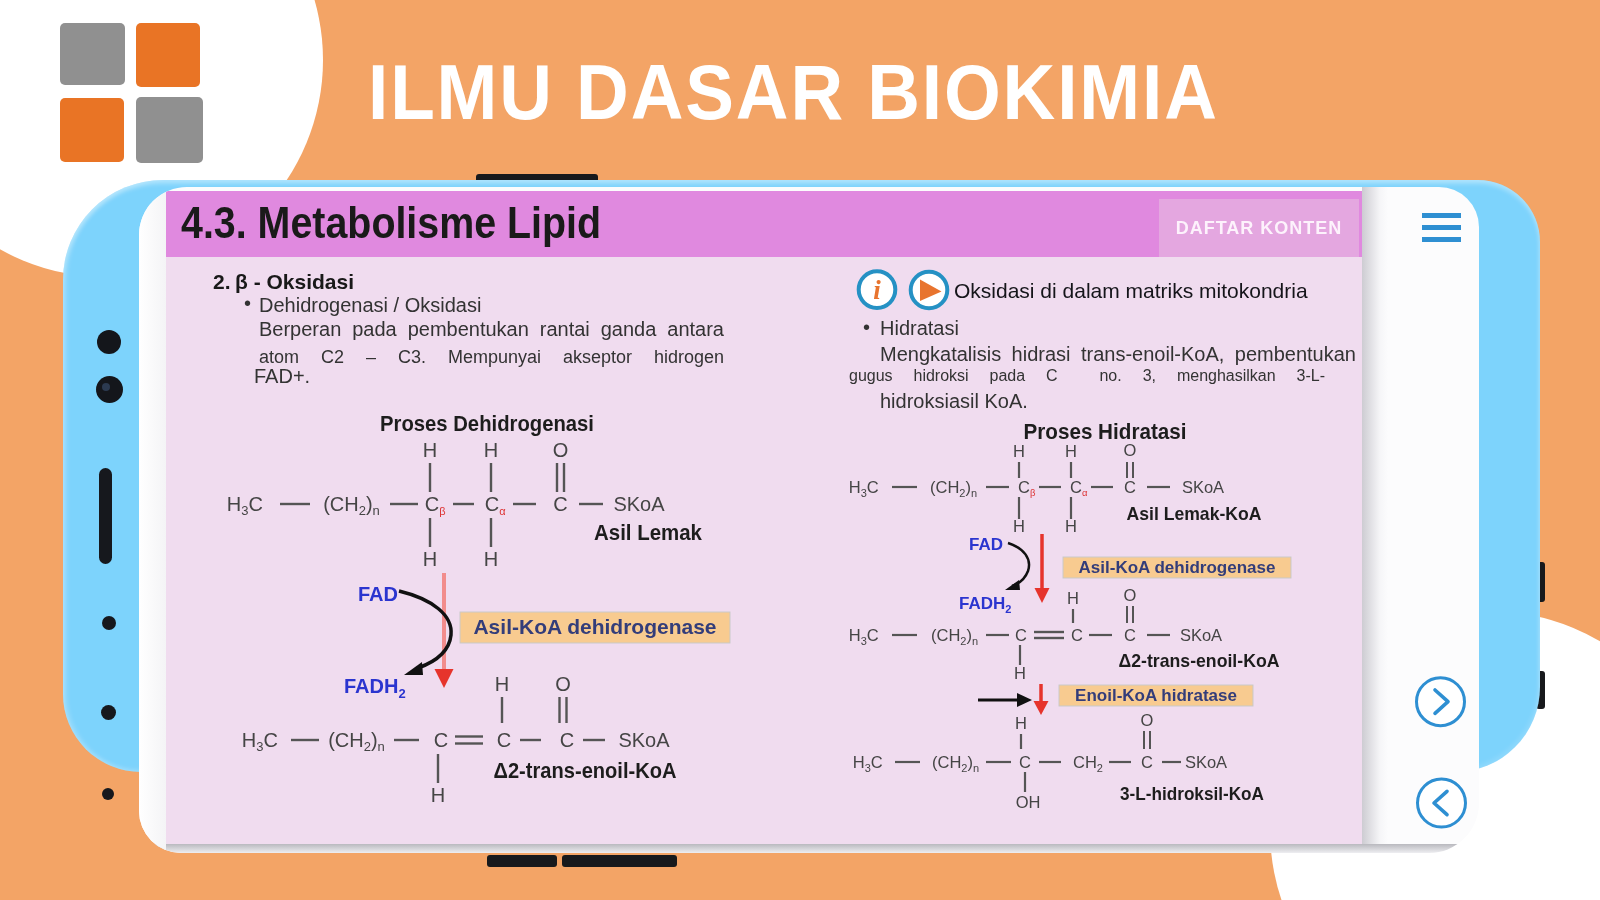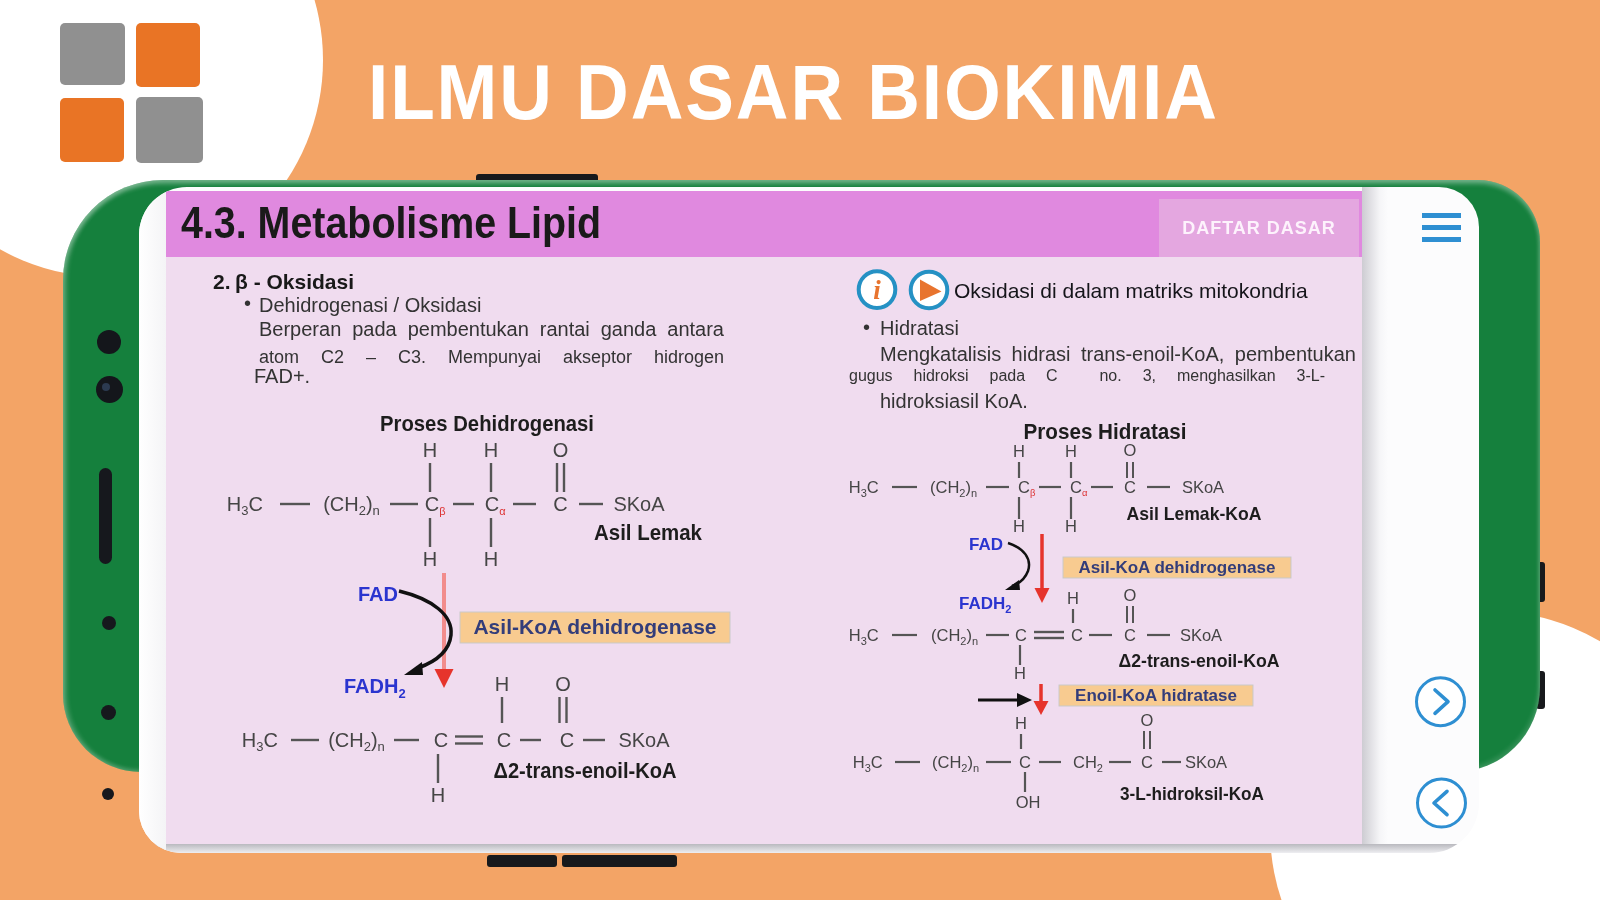--- a/index.html
+++ b/index.html
@@ -18,40 +18,40 @@
 
 <div class="abs" style="left:368px;top:47px;font-size:78px;font-weight:bold;color:#fff;letter-spacing:2px;
      transform:scale(.936,1);transform-origin:0 0;white-space:nowrap">ILMU DASAR BIOKIMIA</div>
 
 <div class="abs" style="left:476px;top:174px;width:122px;height:12px;background:#17191c;border-radius:3px"></div>
 <div class="abs" style="left:487px;top:855px;width:70px;height:12px;background:#17191c;border-radius:3px"></div>
 <div class="abs" style="left:562px;top:855px;width:115px;height:12px;background:#17191c;border-radius:3px"></div>
 <div class="abs" style="left:1536px;top:562px;width:9px;height:40px;background:#17191c;border-radius:3px"></div>
 <div class="abs" style="left:1536px;top:671px;width:9px;height:38px;background:#17191c;border-radius:3px"></div>
 
-<div class="abs" style="left:63px;top:180px;width:1477px;height:592px;background:#15803d;
+<div class="abs" style="left:63px;top:180px;width:1477px;height:592px;background:#7dd3fc;
      border-radius:100px 62px 85px 78px;
      box-shadow:inset 0 4px 4px rgba(255,255,255,.32), inset 4px 0 4px rgba(255,255,255,.20), inset -2px -3px 4px rgba(255,255,255,.12)">
 
   <div class="abs" style="left:34px;top:150px;width:24px;height:24px;background:#14161b;border-radius:50%"></div>
   <div class="abs" style="left:33px;top:196px;width:27px;height:27px;background:#14161b;border-radius:50%"></div>
   <div class="abs" style="left:39px;top:203px;width:8px;height:8px;background:#2c3a50;border-radius:50%"></div>
   <div class="abs" style="left:36px;top:288px;width:13px;height:96px;background:#16181d;border-radius:7px"></div>
   <div class="abs" style="left:39px;top:436px;width:14px;height:14px;background:#16181d;border-radius:50%"></div>
   <div class="abs" style="left:38px;top:525px;width:15px;height:15px;background:#16181d;border-radius:50%"></div>
   <div class="abs" style="left:39px;top:608px;width:12px;height:12px;background:#16181d;border-radius:50%"></div>
 
   <div class="abs" style="left:75.5px;top:7px;width:1340px;height:666px;background:#fcfcfd;
        border-radius:48px 40px 50px 42px;overflow:hidden">
 
     <div class="abs" style="left:27.5px;top:4px;width:1196px;height:658px;background:#f0dcef">
       <div class="abs" style="left:0;top:0;width:1196px;height:66px;background:#e089df"></div>
       <div class="abs" style="left:15px;top:6px;font-size:45px;font-weight:bold;color:#1a1a1a;transform:scale(.875,1);transform-origin:0 0;white-space:nowrap">4.3. Metabolisme Lipid</div>
       <div class="abs" style="left:993px;top:8px;width:200px;height:58px;background:#e4a7e0;
-           font-size:18px;font-weight:bold;letter-spacing:1px;color:#fdf2fc;text-align:center;line-height:58px">DAFTAR DASAR</div>
+           font-size:18px;font-weight:bold;letter-spacing:1px;color:#fdf2fc;text-align:center;line-height:58px">DAFTAR KONTEN</div>
 
       <div class="abs" style="left:47px;top:79px;font-size:21px;font-weight:bold;color:#191919">2.</div>
       <div class="abs" style="left:69px;top:79px;font-size:21px;font-weight:bold;color:#191919">β - Oksidasi</div>
       <div class="abs" style="left:78px;top:101px;font-size:20px;color:#333">•</div>
       <div class="abs" style="left:93px;top:103px;font-size:20px;color:#333">Dehidrogenasi / Oksidasi</div>
       <div class="abs" style="left:93px;top:127px;width:465px;font-size:20px;color:#333;text-align:justify;text-align-last:justify">Berperan pada pembentukan rantai ganda antara</div>
       <div class="abs" style="left:93px;top:156px;width:465px;font-size:18px;color:#333;text-align:justify;text-align-last:justify">atom&nbsp; C2&nbsp; –&nbsp; C3.&nbsp; Mempunyai&nbsp; akseptor&nbsp; hidrogen</div>
       <div class="abs" style="left:88px;top:174px;font-size:20px;color:#333">FAD+.</div>
 
       <div class="abs" style="left:788px;top:88px;font-size:21px;font-weight:normal;color:#15151a">Oksidasi di dalam matriks mitokondria</div>

